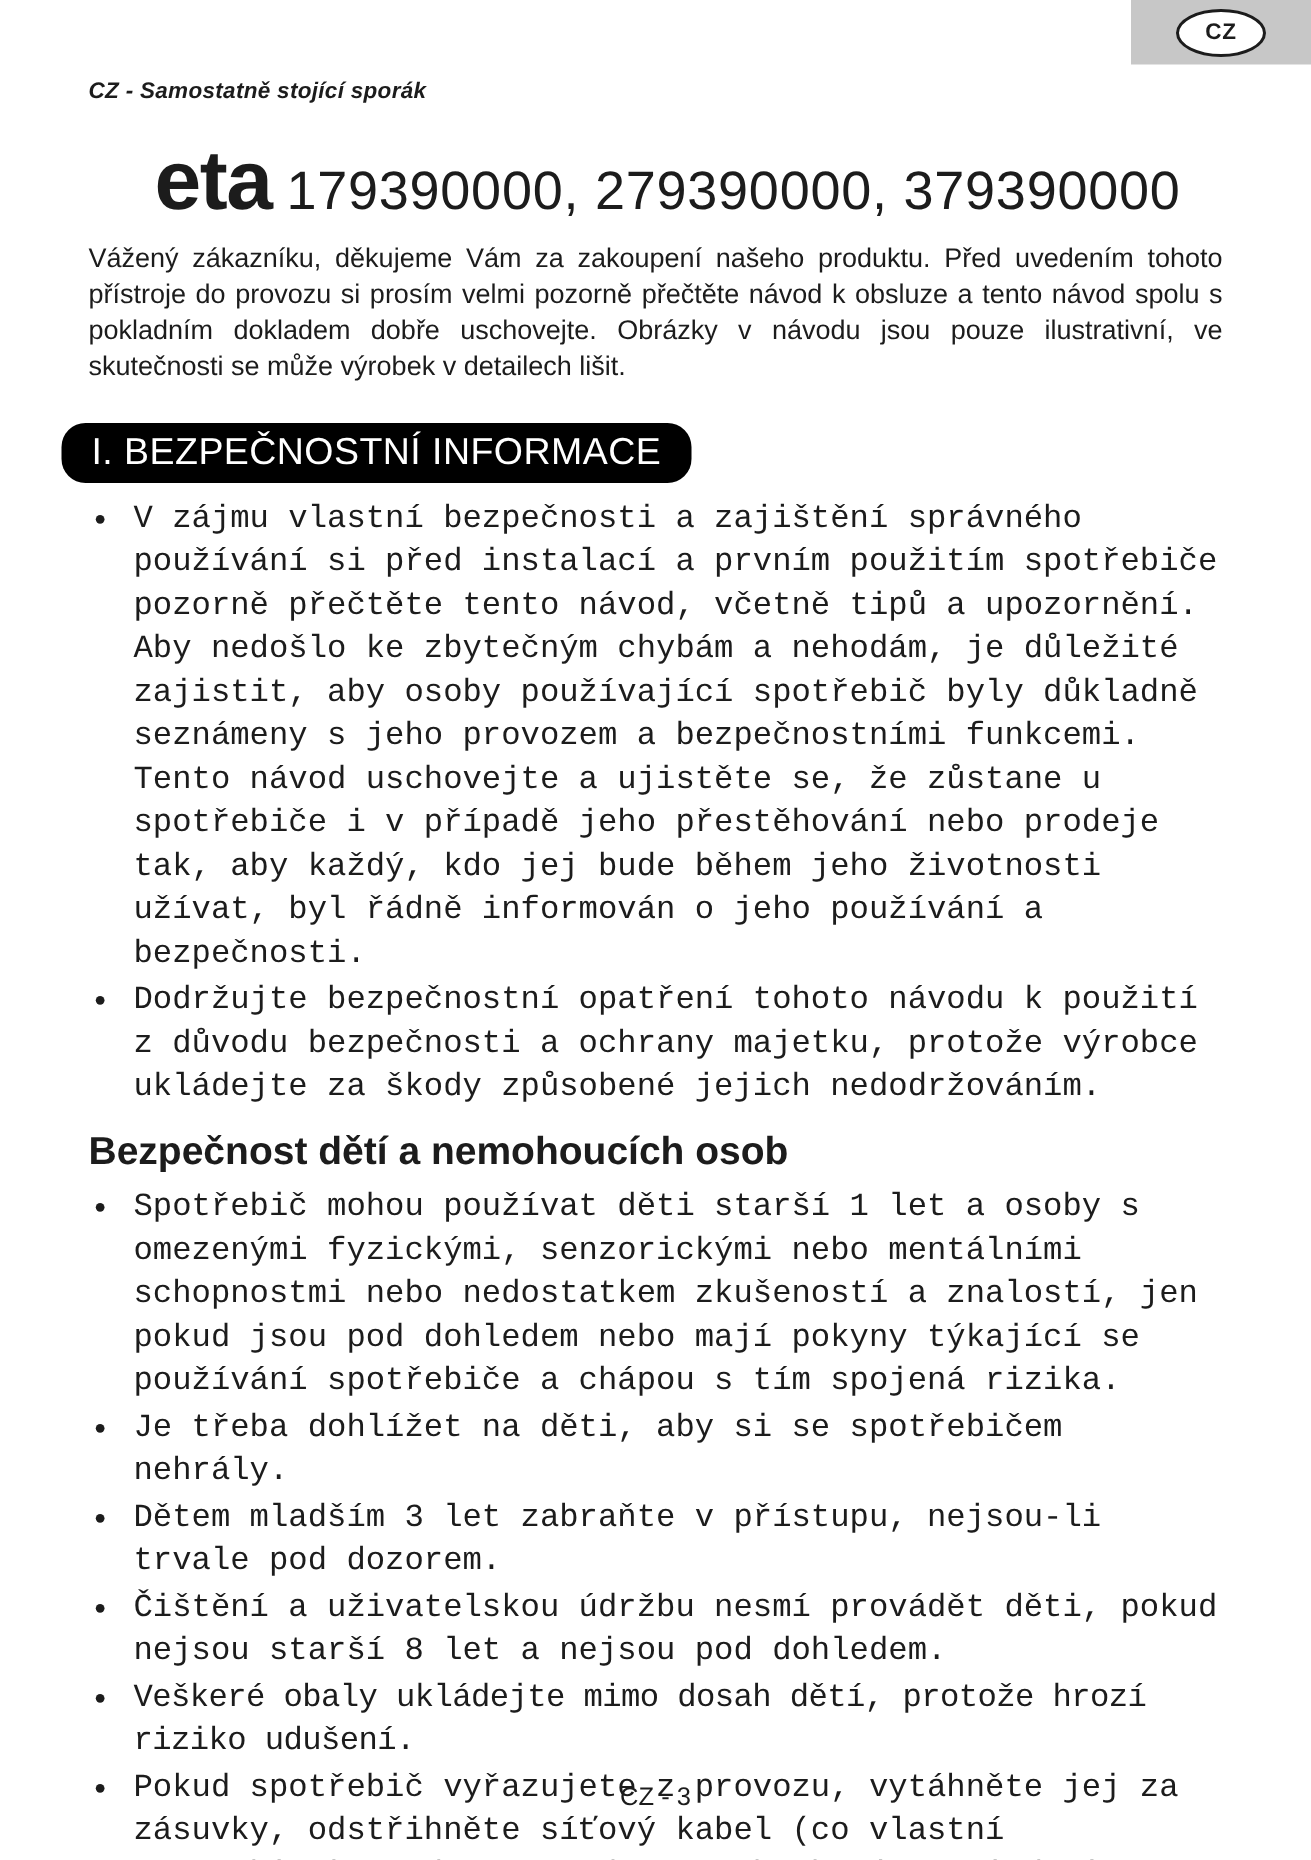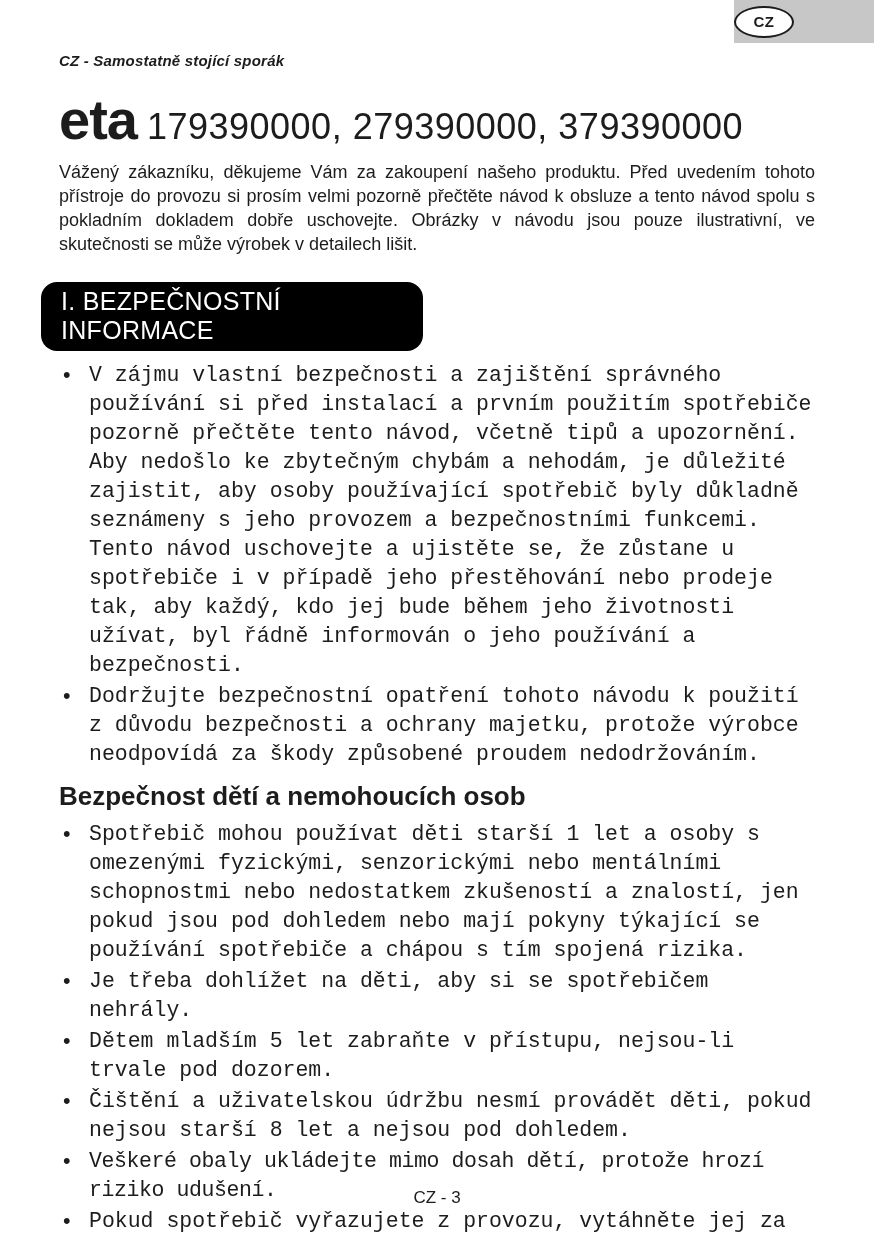--- a/index.html
+++ b/index.html
@@ -16,25 +16,26 @@
     color: #1c1c1c;
     overflow: hidden;
     box-sizing: border-box;
     padding: 0 59px;
   }
   
   .corner-tab {
     position: absolute;
     top: 0;
     right: 0;
-    width: 140px;
+    width: 120px;
     height: 43px;
     background: #c7c7c7;
     display: flex;
     align-items: center;
+    justify-content: center;
   }
   .language-badge {
     width: 56px;
     height: 28px;
     background: #ffffff;
     border: 2px solid #1c1c1c;
     border-radius: 50%;
     display: flex;
     align-items: center;
     justify-content: center;
@@ -45,20 +46,21 @@
   .doc-subtitle {
     padding-top: 52px;
     font-size: 15px;
     font-weight: bold;
     font-style: italic;
     letter-spacing: 0.2px;
   }
   .title-line {
     margin-top: 18px;
     white-space: nowrap;
+    margin-left: 44px;
   }
   .brand-logo {
     font-size: 56px;
     font-weight: bold;
     letter-spacing: -1px;
     vertical-align: baseline;
   }
   .model-numbers {
     font-size: 36px;
     font-weight: 400;
@@ -68,21 +70,21 @@
   }
   .intro-paragraph {
     margin: 8px 0 12px 0;
     font-size: 18px;
     line-height: 24px;
     text-align: justify;
   }
   .section-banner {
     margin-top: 26px;
     margin-left: -18px;
-    width: 382px;
+    width: 420px;
     box-sizing: border-box;
     background: #000000;
     color: #ffffff;
     border-radius: 16px;
     padding: 5px 0 6px 20px;
     font-size: 25px;
     letter-spacing: 0.3px;
   }
   .bullet-list {
     list-style: none;
@@ -148,38 +150,38 @@
     <span>I. BEZPEČNOSTNÍ INFORMACE</span>
   </div>
 
   <ul class="bullet-list">
     <li class="bullet-item">
       <span class="bullet-marker">•</span>
       <span class="bullet-text">V zájmu vlastní bezpečnosti a zajištění správného používání si před instalací a prvním použitím spotřebiče pozorně přečtěte tento návod, včetně tipů a upozornění. Aby nedošlo ke zbytečným chybám a nehodám, je důležité zajistit, aby osoby používající spotřebič byly důkladně seznámeny s jeho provozem a bezpečnostními funkcemi. Tento návod uschovejte a ujistěte se, že zůstane u spotřebiče i v případě jeho přestěhování nebo prodeje tak, aby každý, kdo jej bude během jeho životnosti užívat, byl řádně informován o jeho používání a bezpečnosti.</span>
     </li>
     <li class="bullet-item">
       <span class="bullet-marker">•</span>
-      <span class="bullet-text">Dodržujte bezpečnostní opatření tohoto návodu k použití z důvodu bezpečnosti a ochrany majetku, protože výrobce neodpovídá za škody způsobené proudem nedodržováním.</span>
+      <span class="bullet-text">Dodržujte bezpečnostní opatření tohoto návodu k použití z důvodu bezpečnosti a ochrany majetku, protože výrobce ukládejte za škody způsobené jejich nedodržováním.</span>
     </li>
   </ul>
 
   <div class="subsection-title">Bezpečnost dětí a nemohoucích osob</div>
 
   <ul class="bullet-list children-list">
     <li class="bullet-item">
       <span class="bullet-marker">•</span>
       <span class="bullet-text">Spotřebič mohou používat děti starší 1 let a osoby s omezenými fyzickými, senzorickými nebo mentálními schopnostmi nebo nedostatkem zkušeností a znalostí, jen pokud jsou pod dohledem nebo mají pokyny týkající se používání spotřebiče a chápou s tím spojená rizika.</span>
     </li>
     <li class="bullet-item">
       <span class="bullet-marker">•</span>
       <span class="bullet-text">Je třeba dohlížet na děti, aby si se spotřebičem nehrály.</span>
     </li>
     <li class="bullet-item">
       <span class="bullet-marker">•</span>
-      <span class="bullet-text">Dětem mladším 5 let zabraňte v přístupu, nejsou-li trvale pod dozorem.</span>
+      <span class="bullet-text">Dětem mladším 3 let zabraňte v přístupu, nejsou-li trvale pod dozorem.</span>
     </li>
     <li class="bullet-item">
       <span class="bullet-marker">•</span>
       <span class="bullet-text">Čištění a uživatelskou údržbu nesmí provádět děti, pokud nejsou starší 8 let a nejsou pod dohledem.</span>
     </li>
     <li class="bullet-item condensed">
       <span class="bullet-marker">•</span>
       <span class="bullet-text">Veškeré obaly ukládejte mimo dosah dětí, protože hrozí riziko udušení.</span>
     </li>
     <li class="bullet-item">

